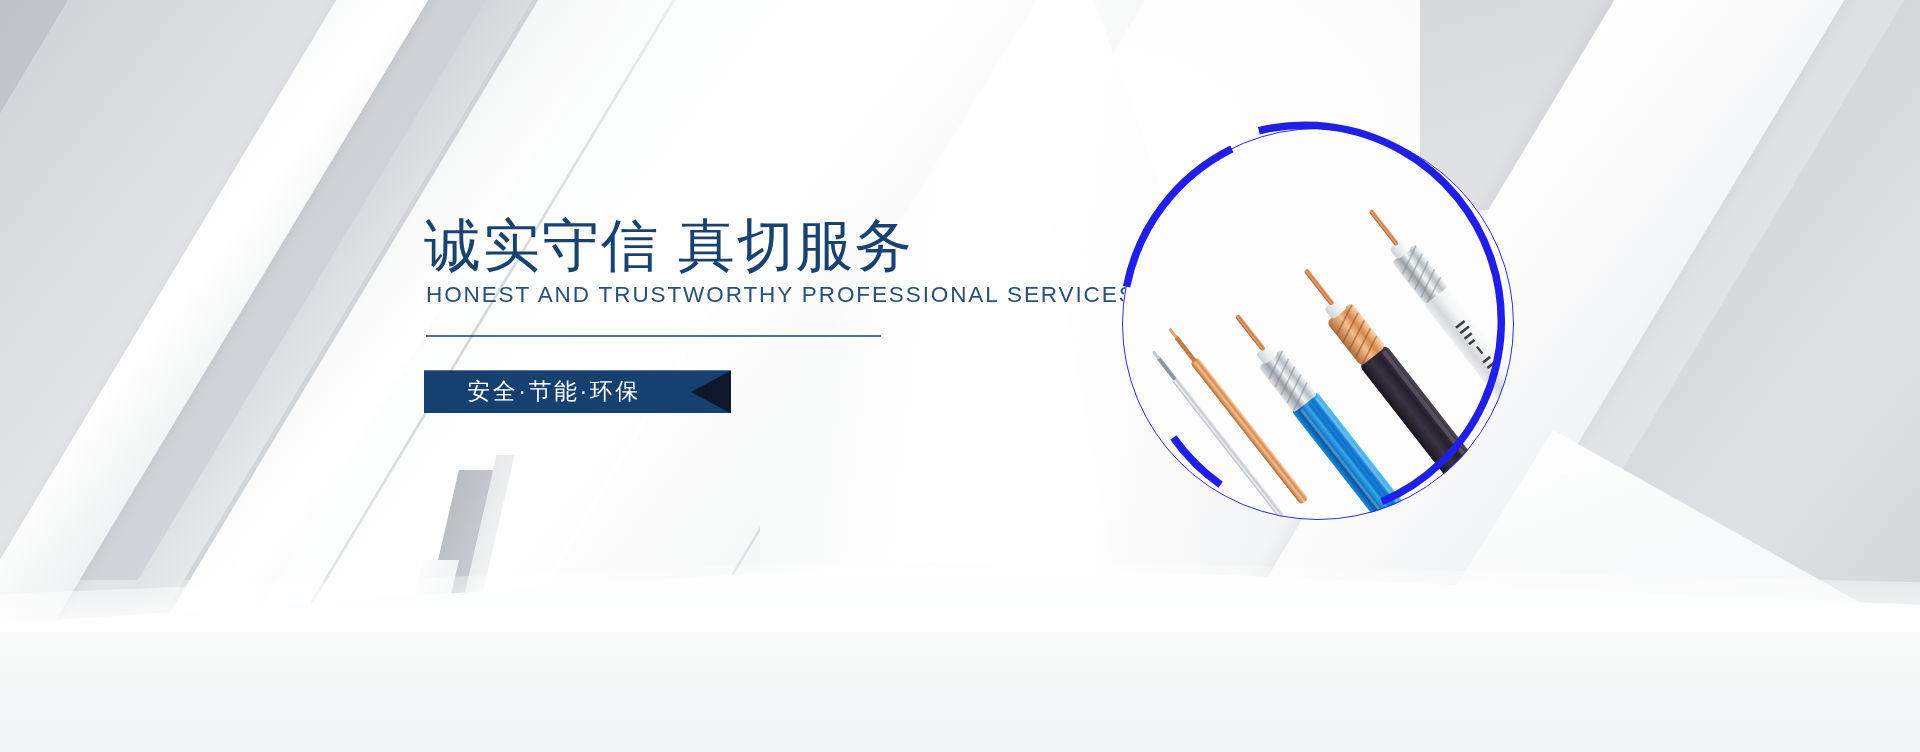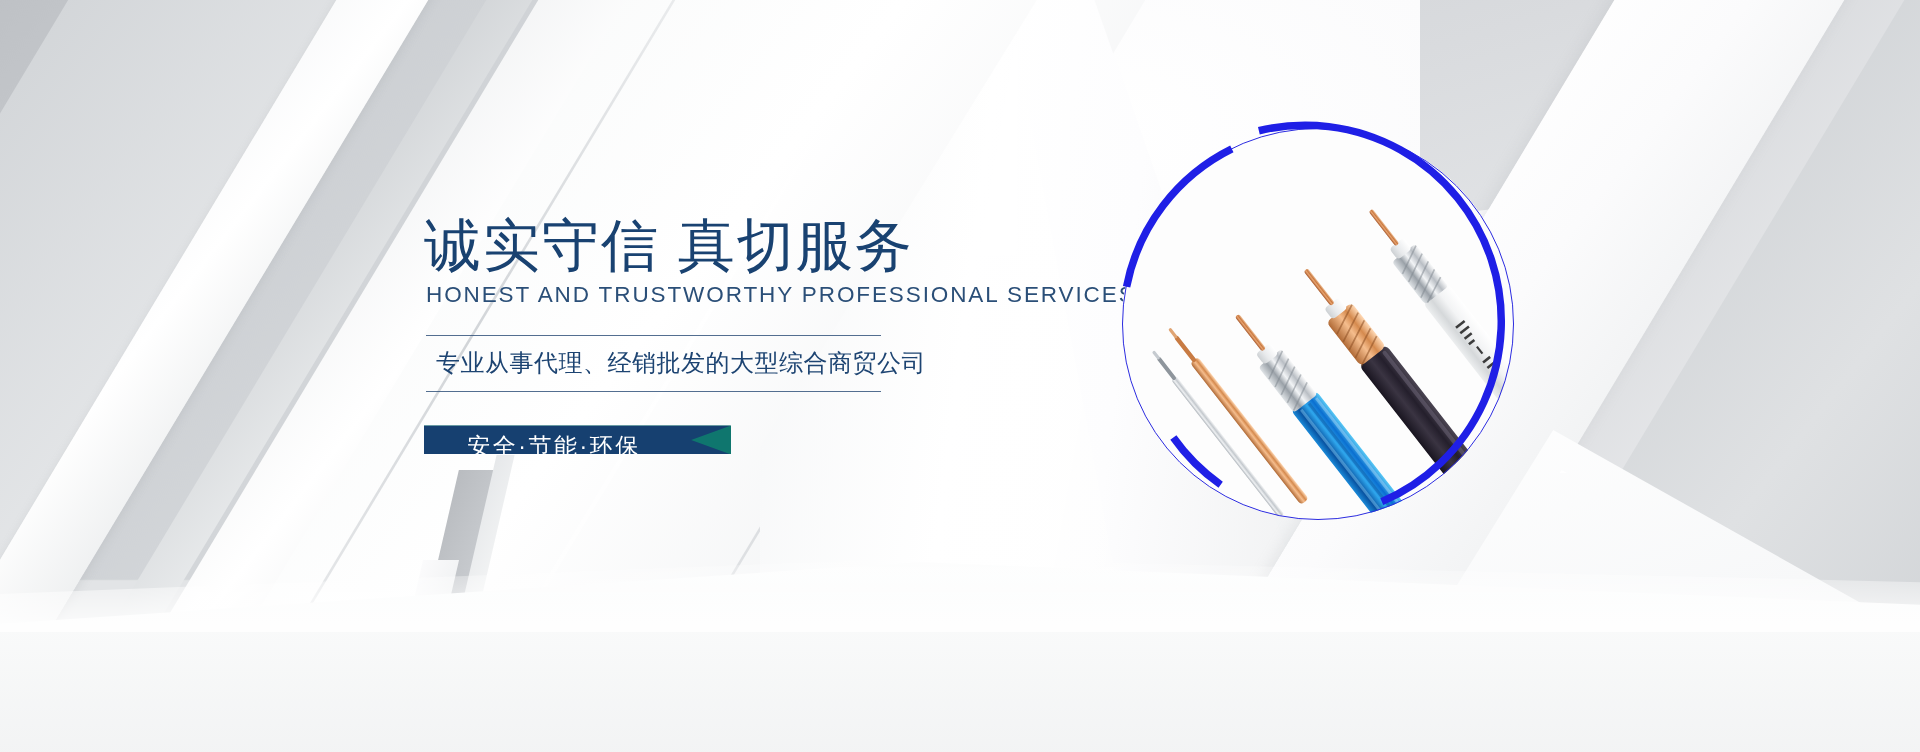--- a/index.html
+++ b/index.html
@@ -154,22 +154,22 @@
   .rule{
     height:1px;background:#35557c;opacity:.85;width:455px;margin:0 0 0 2px;
   }
   .subline-cn{
     font-size:24px;line-height:1;color:#1d4472;letter-spacing:.5px;
     white-space:nowrap;padding:15px 0 16px 12px;
   }
   .badge-wrap{margin-top:33px;}
   .badge{
     position:relative;display:inline-block;
-    width:307px;height:29px;
-    background:#0f766e;
+    width:307px;height:43px;
+    background:#0f172a;
     clip-path:polygon(0 0, 100% 0, 100% 100%, 0 100%, 0 100%);
     -webkit-clip-path:polygon(0 0, 100% 0, 100% 100%, 0 100%);
   }
   .badge-shape{
     position:absolute;inset:0;background:#164070;
     clip-path:polygon(0 0, 100% 0, 87% 50%, 100% 100%, 0 100%);
   }
   .badge-label{
     position:absolute;left:0;top:0;width:260px;height:43px;
     display:flex;align-items:center;justify-content:center;
@@ -214,21 +214,20 @@
   <div class="shape post"></div>
   <div class="shape post3"></div>
   <div class="shape post2"></div>
   <div class="shape floor"></div>
   <div class="shape floor-edge"></div>
 
   <div class="textblock">
     <h1 class="headline">诚实守信 真切服务</h1>
     <div class="subline-en">HONEST AND TRUSTWORTHY PROFESSIONAL SERVICES</div>
     <div class="rule"></div>
-    <div class="subline-cn">专业从事代理、经销批发的大型综合商贸公司</div>
     <div class="rule"></div>
     <div class="badge-wrap">
       <div class="badge">
         <div class="badge-shape"></div>
         <div class="badge-label">安全·节能·环保</div>
       </div>
     </div>
   </div>
 
   <div class="circle-zone">

